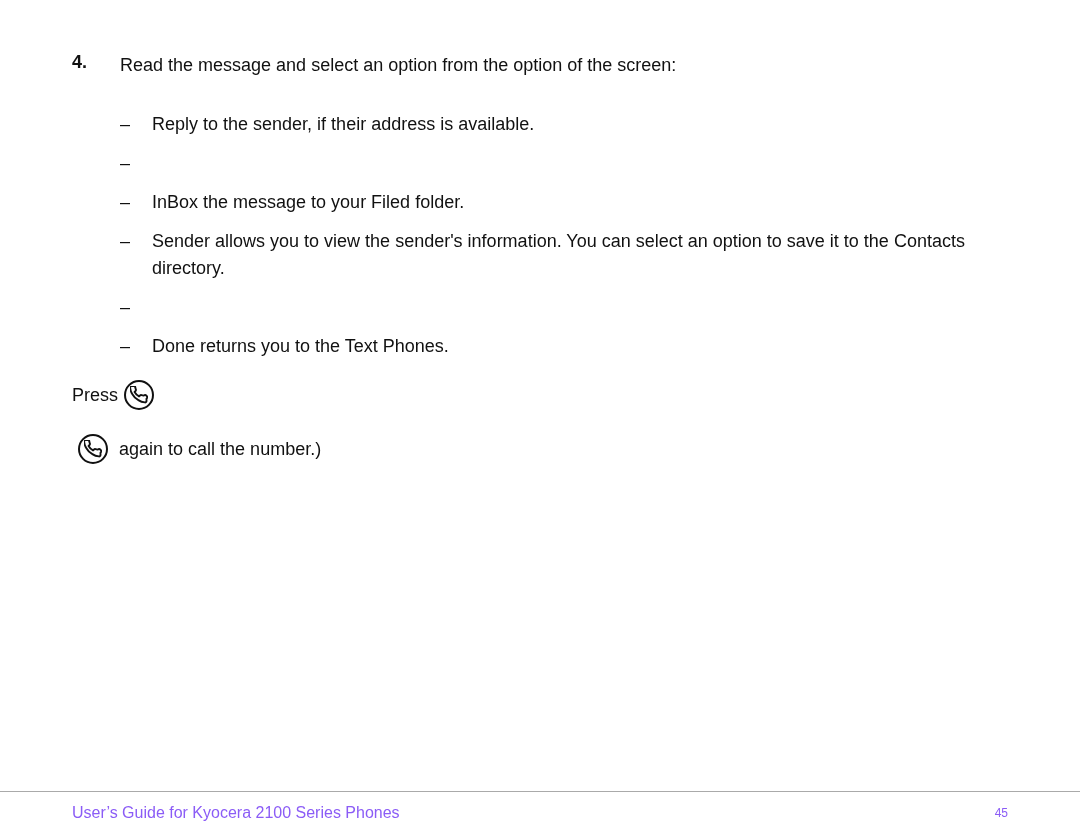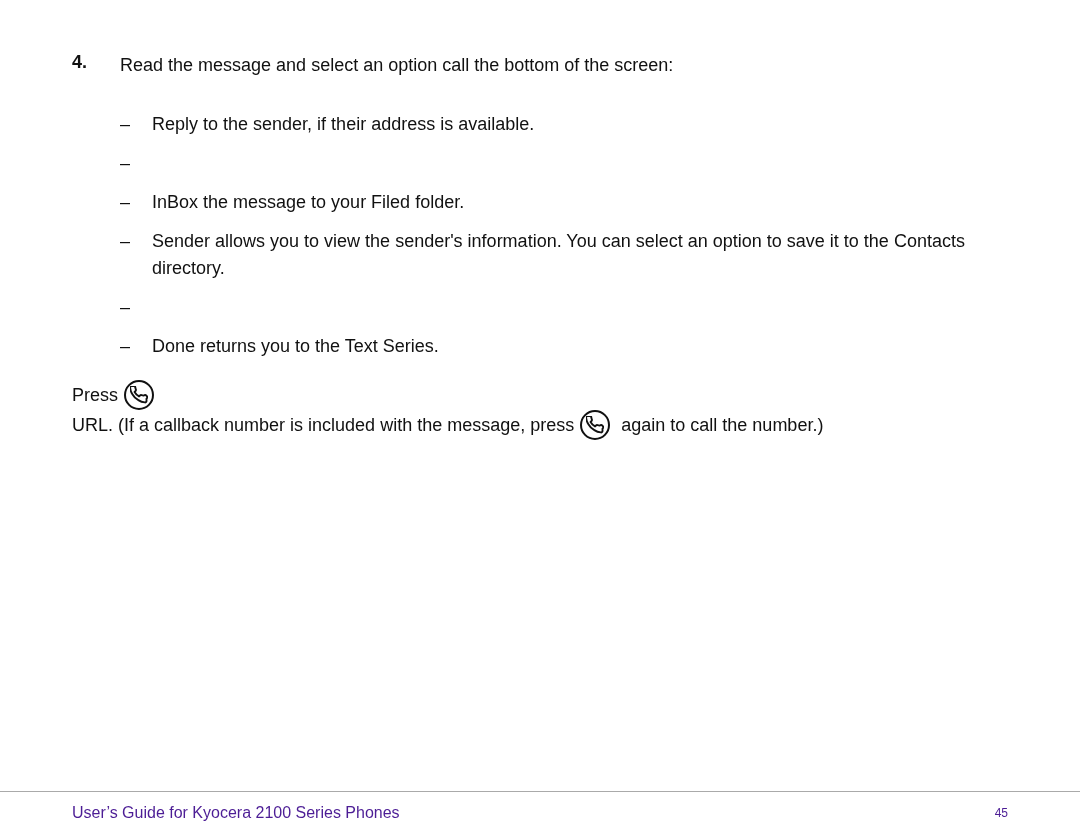--- a/index.html
+++ b/index.html
@@ -66,21 +66,21 @@
     .bold {
       font-weight: normal;
     }
 
     .press-line {
       display: flex;
       align-items: center;
       flex-wrap: wrap;
       font-size: 18px;
       line-height: 1.6;
-      margin-bottom: 0;
+      margin-bottom: 24px;
       margin-top: 20px;
     }
 
     .press-line2 {
       display: flex;
       align-items: center;
       flex-wrap: wrap;
       font-size: 18px;
       line-height: 1.6;
     }
@@ -103,35 +103,35 @@
       height: 18px;
     }
 
     .footer {
       border-top: 1.5px solid #aaaaaa;
       padding: 12px 72px;
       display: flex;
       justify-content: space-between;
       align-items: center;
       font-size: 16px;
-      color: #4c1d95;
+      color: #8b5cf6;
     }
 
     .footer-page {
       font-size: 12px;
     }
   </style>
 </head>
 <body>
 
 <div class="page-content">
 
   <div class="step-item">
     <div class="step-number">4.</div>
-    <div class="step-text">Read the message and select an option call the bottom of the screen:</div>
+    <div class="step-text">Read the message and select an option from the option of the screen:</div>
   </div>
 
   <div class="bullet-list">
 
     <div class="bullet-item">
       <span class="bullet-dash">–</span>
       <span class="bullet-content"><span class="bold">Rep</span>ly to the sender, if their address is available.</span>
     </div>
 
     <div class="bullet-item">
@@ -147,36 +147,35 @@
       <span class="bullet-dash">–</span>
       <span class="bullet-content">Sender allows you to view the sender's information. You can select an option to save it to the Contacts directory.</span>
     </div>
 
     <div class="bullet-item">
       <span class="bullet-dash">–</span>
     </div>
 
     <div class="bullet-item">
       <span class="bullet-dash">–</span>
-      <span class="bullet-content">Done returns you to the Text Series.</span>
+      <span class="bullet-content">Done returns you to the Text Phones.</span>
     </div>
 
   </div>
 
   <div class="press-line">
     <span>Press</span>
     <span class="icon-btn">
       <svg viewBox="0 0 24 24" fill="none" stroke="#111" stroke-width="2.5" stroke-linecap="round" stroke-linejoin="round">
         <path d="M22 16.92v3a2 2 0 01-2.18 2 19.79 19.79 0 01-8.63-3.07A19.5 19.5 0 013.21 11a19.79 19.79 0 01-3.07-8.67A2 2 0 012.11 0h3a2 2 0 012 1.72c.127.96.361 1.903.7 2.81a2 2 0 01-.45 2.11L6.09 7.91a16 16 0 006 6l1.27-1.27a2 2 0 012.11-.45c.907.339 1.85.573 2.81.7A2 2 0 0122 16.92z"></path>
       </svg>
     </span>
   </div>
 
   <div class="press-line2">
-    <span>URL. (If a callback number is included with the message, press</span>
     <span class="icon-btn">
       <svg viewBox="0 0 24 24" fill="none" stroke="#111" stroke-width="2.5" stroke-linecap="round" stroke-linejoin="round">
         <path d="M22 16.92v3a2 2 0 01-2.18 2 19.79 19.79 0 01-8.63-3.07A19.5 19.5 0 013.21 11a19.79 19.79 0 01-3.07-8.67A2 2 0 012.11 0h3a2 2 0 012 1.72c.127.96.361 1.903.7 2.81a2 2 0 01-.45 2.11L6.09 7.91a16 16 0 006 6l1.27-1.27a2 2 0 012.11-.45c.907.339 1.85.573 2.81.7A2 2 0 0122 16.92z"></path>
       </svg>
     </span>
     <span>&nbsp;<span>again</span>&nbsp;<span>to call the number.)</span></span>
   </div>
 
 </div>
 

